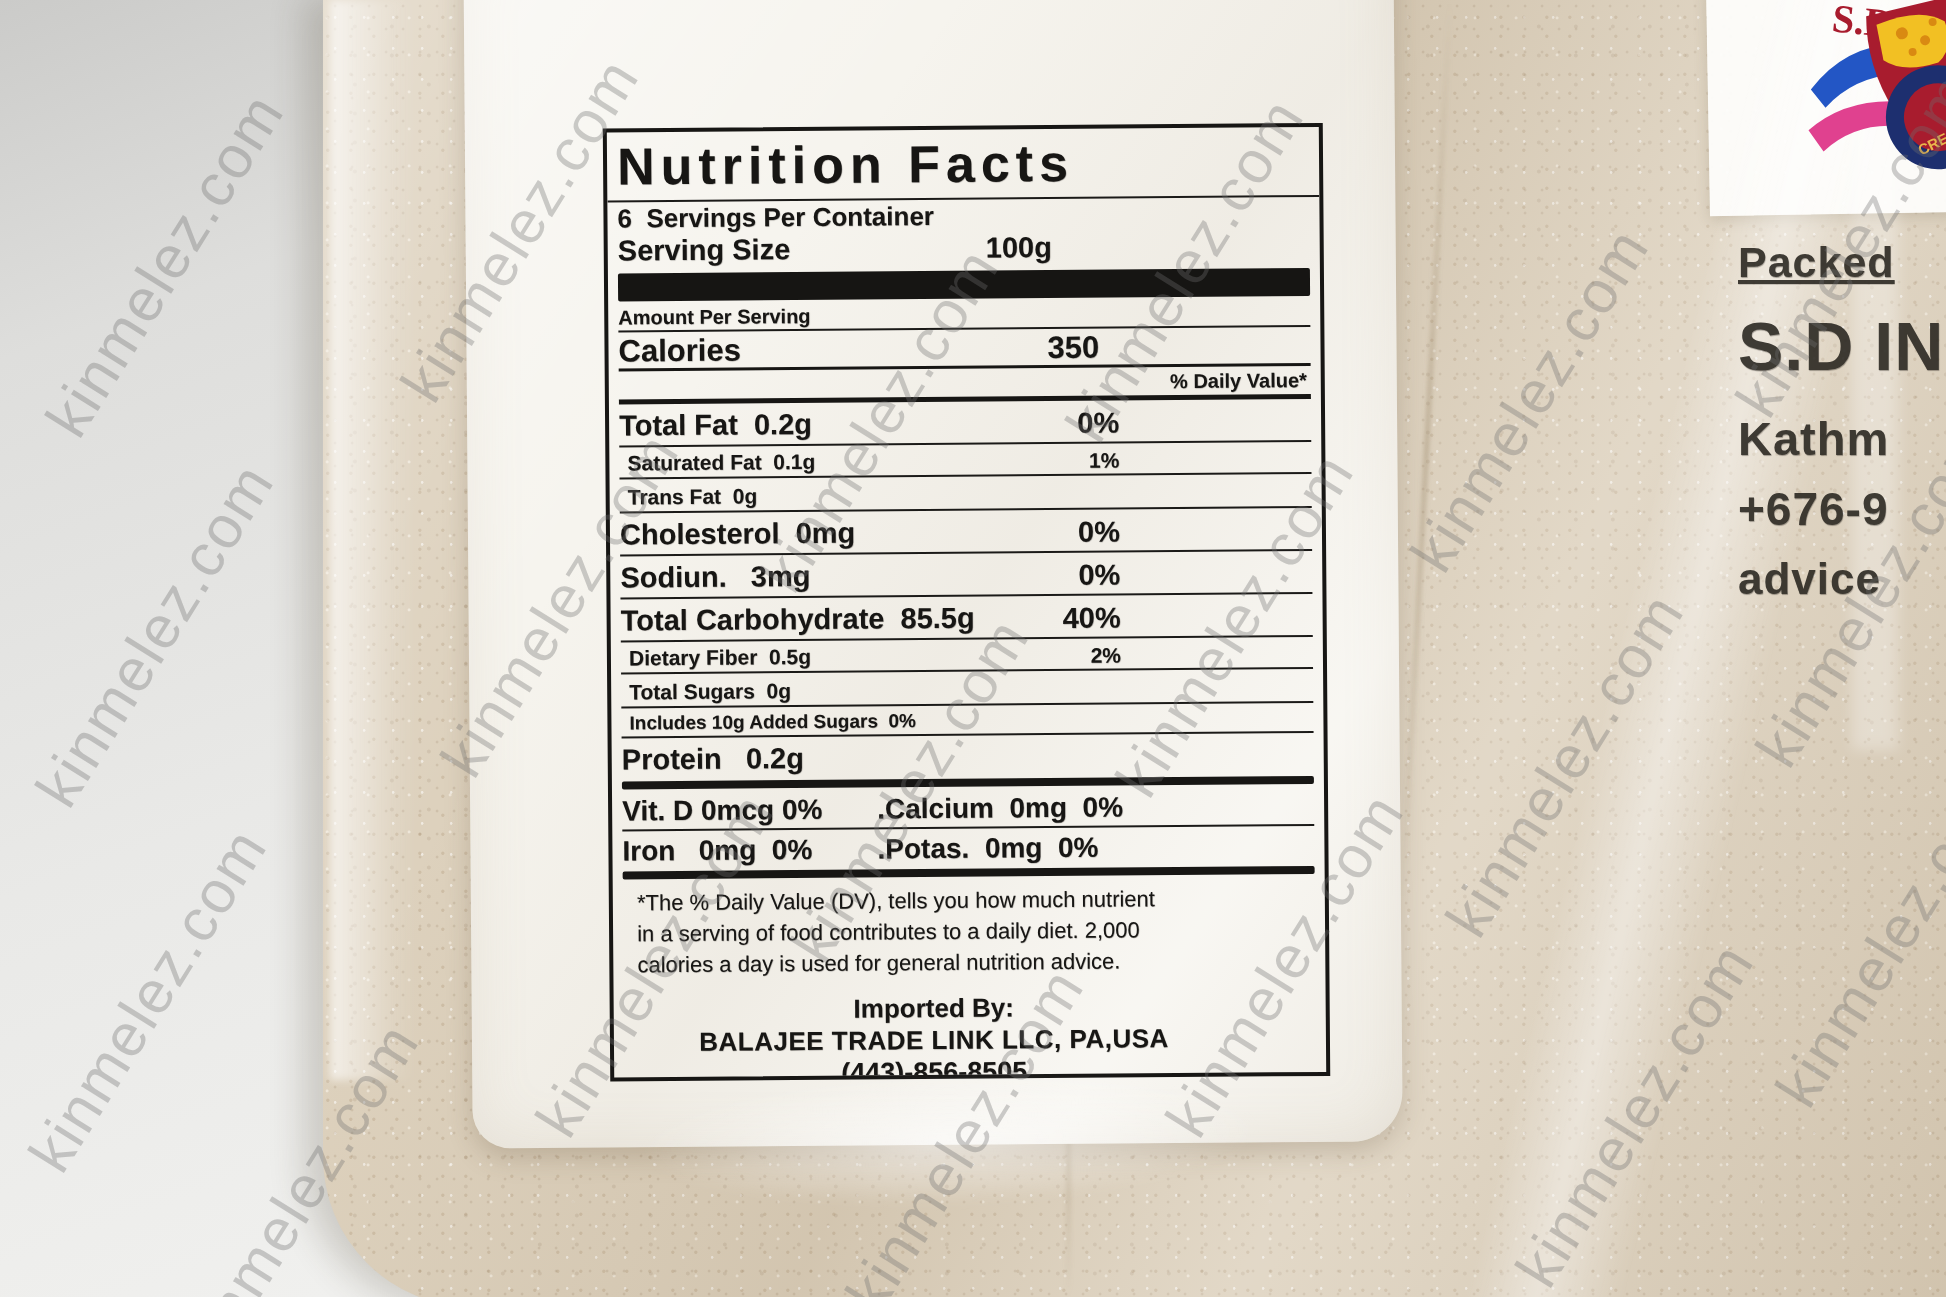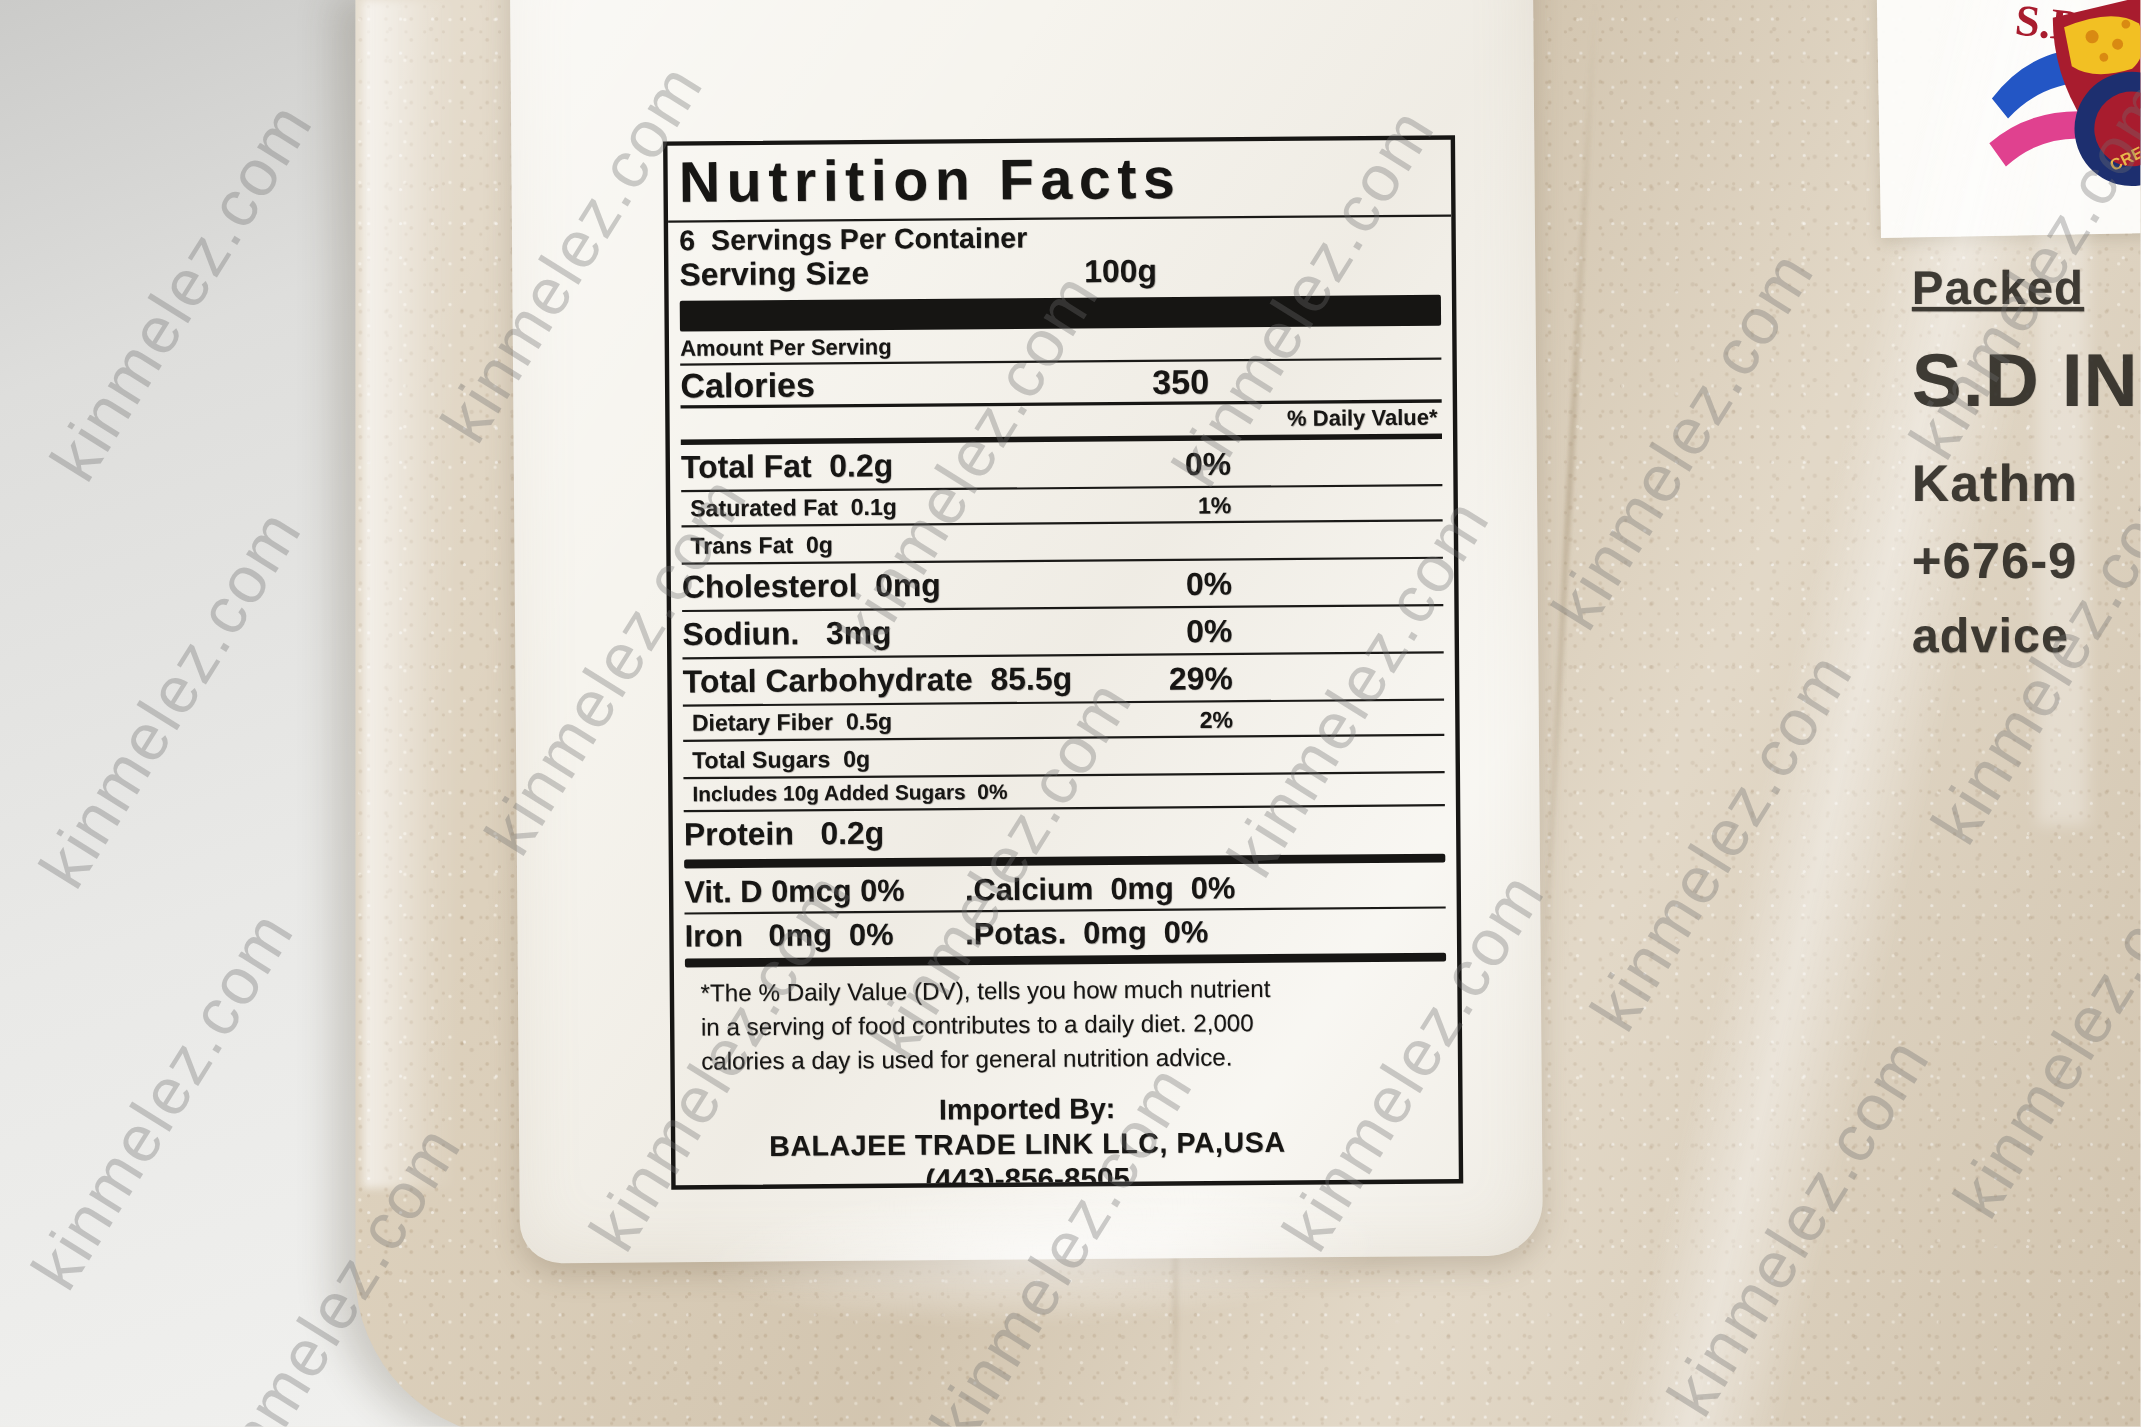--- a/index.html
+++ b/index.html
@@ -140,21 +140,21 @@
         <div class="nrow main">
           <span class="nname">Cholesterol  0mg</span>
           <span class="pct">0%</span>
         </div>
         <div class="nrow main">
           <span class="nname">Sodiun.   3mg</span>
           <span class="pct">0%</span>
         </div>
         <div class="nrow main">
           <span class="nname">Total Carbohydrate  85.5g</span>
-          <span class="pct">29%</span>
+          <span class="pct">40%</span>
         </div>
         <div class="nrow sub">
           <span class="nname">Dietary Fiber  0.5g</span>
           <span class="pct">2%</span>
         </div>
         <div class="nrow sub2">
           <span class="nname">Total Sugars  0g</span>
           <span class="pct"></span>
         </div>
         <div class="nrow subsub">

